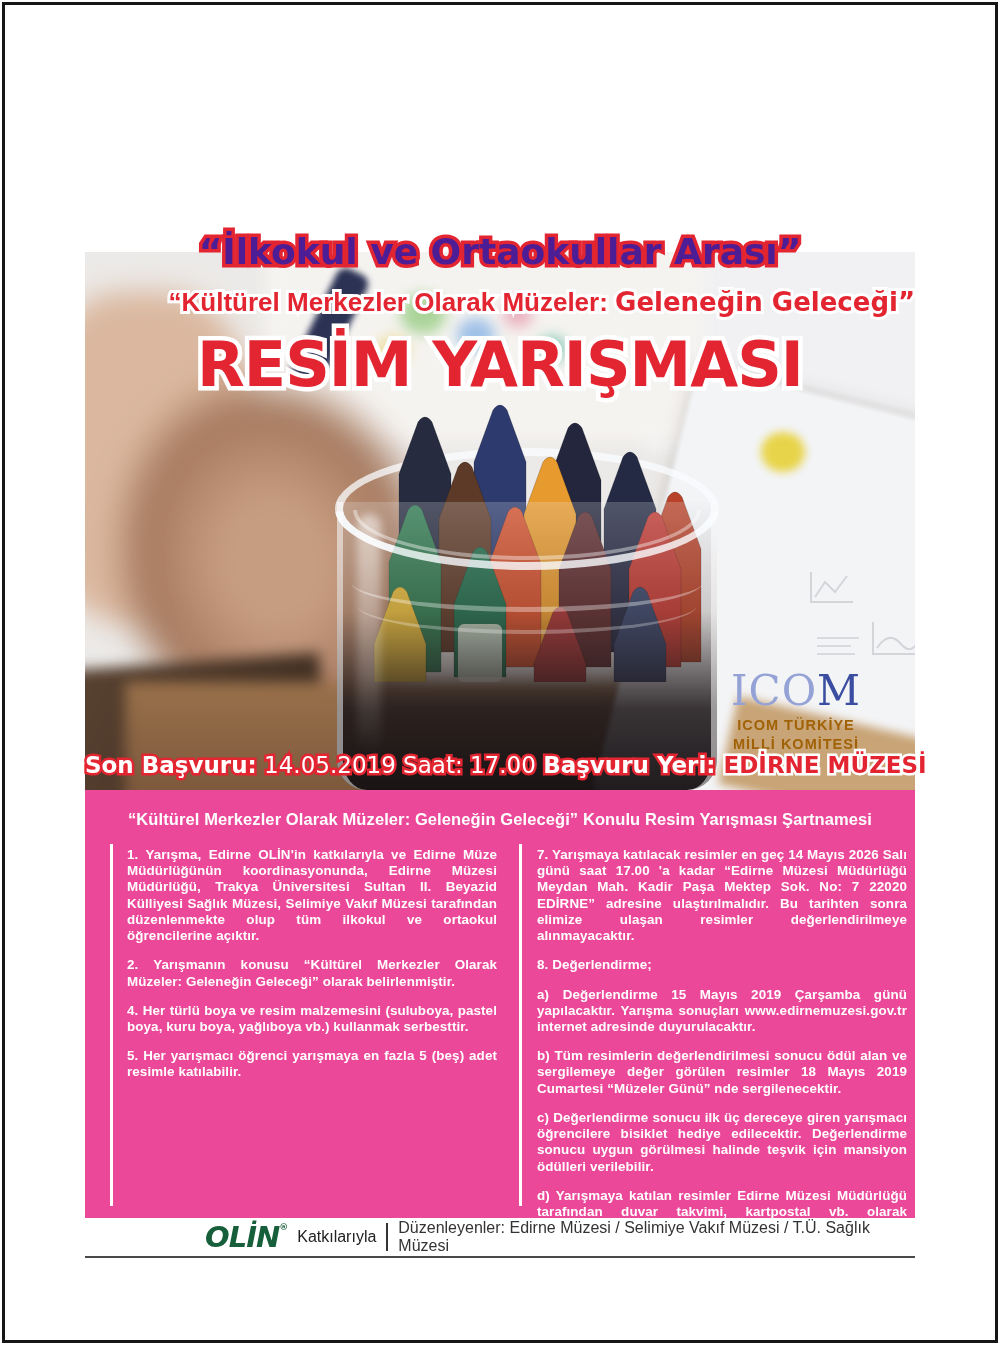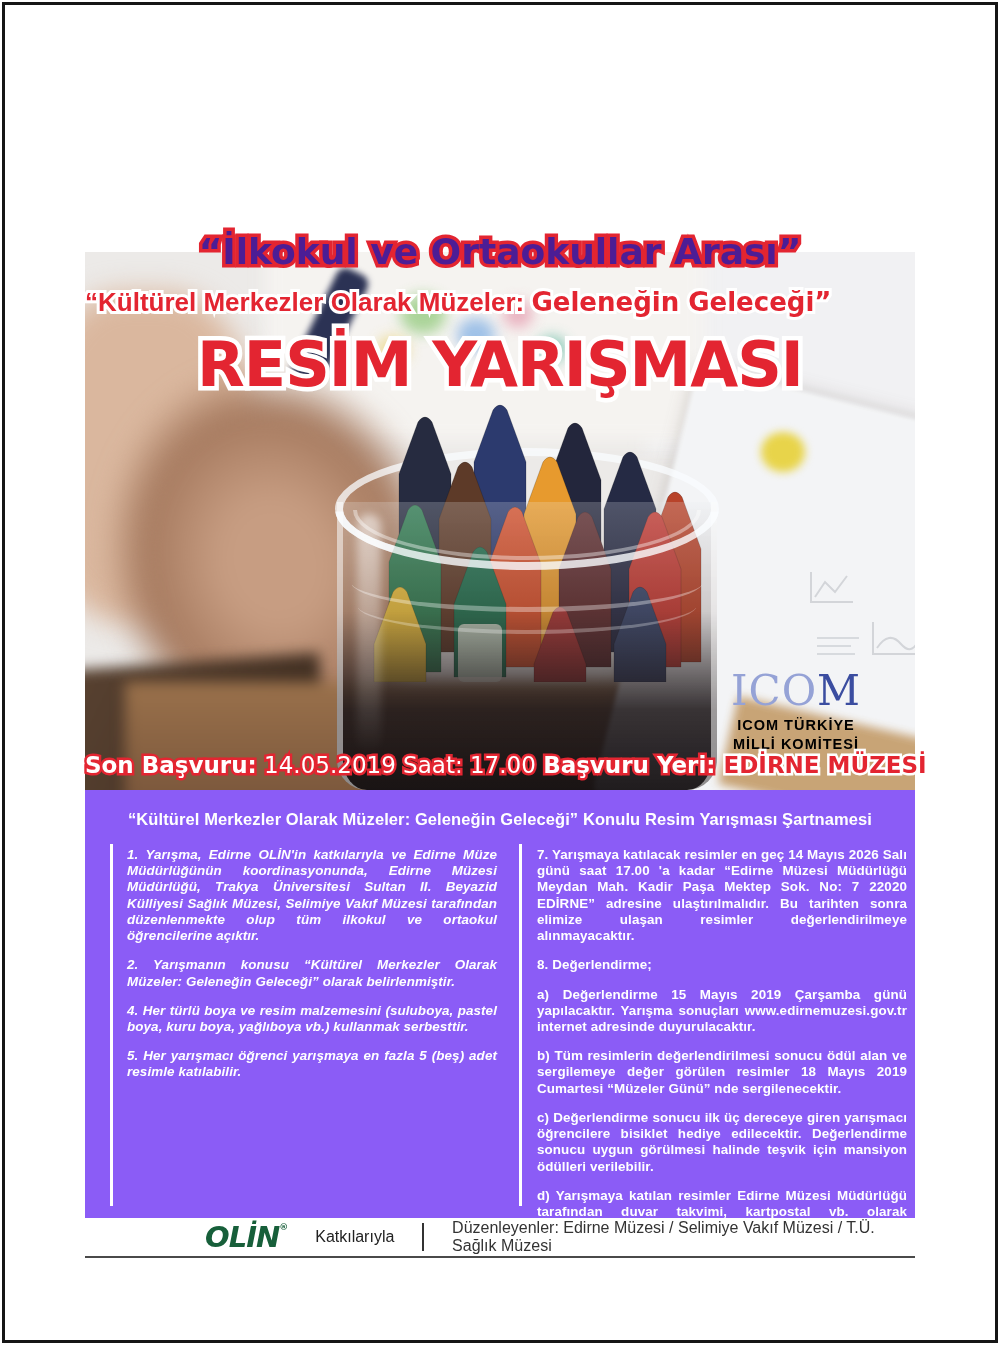--- a/index.html
+++ b/index.html
@@ -61,54 +61,54 @@
   .jar-thread2{left:272px;top:324px;width:340px;height:58px;border-bottom:4px solid rgba(255,255,255,.28);
                border-radius:50%;box-sizing:border-box;clip-path:inset(55% 0 0 0);z-index:5;}
   .jar-highlight{left:272px;top:262px;width:24px;height:240px;border-radius:12px;z-index:5;filter:blur(4px);
                  background:linear-gradient(180deg,rgba(255,255,255,.55),rgba(255,255,255,0));}
 
   
   .icom{position:absolute;left:592px;top:418px;width:238px;text-align:center;z-index:6;}
   .icom-word{font-family:"DejaVu Serif",serif;font-size:42px;line-height:1;letter-spacing:1px;}
   .icom-word .lt{color:#95a2d6;}
   .icom-word .dk{color:#3b4da0;}
-  .icom-lines{margin-top:4px;font-weight:700;font-size:14.5px;color:#000000;letter-spacing:1px;line-height:1.3;}
-
-  
-  .theme-line{position:absolute;left:0;top:36px;width:100%;text-align:left;z-index:7;font-size:26px;line-height:1.15;
+  .icom-lines{margin-top:4px;font-weight:700;font-size:14.5px;color:#a16207;letter-spacing:1px;line-height:1.3;}
+
+  
+  .theme-line{position:absolute;left:0;top:36px;width:100%;text-align:right;z-index:7;font-size:26px;line-height:1.15;
               color:#e32531;-webkit-text-stroke:6px #ffffff;paint-order:stroke fill;white-space:nowrap;}
   .theme-prefix{font-weight:700;}
   .theme-bold{font-family:"DejaVu Sans",sans-serif;font-weight:700;}
   .main-title{position:absolute;left:0;top:82px;width:100%;text-align:center;z-index:7;
               font-family:"DejaVu Sans",sans-serif;font-weight:700;font-size:62px;letter-spacing:-1px;
               color:#e32531;-webkit-text-stroke:9px #ffffff;paint-order:stroke fill;line-height:1;}
 
   
   .deadline{position:absolute;left:0;top:668px;width:100%;text-align:center;z-index:6;font-size:23px;line-height:1.2;
             color:#ffffff;-webkit-text-stroke:5px #e32531;paint-order:stroke fill;white-space:nowrap;}
   .dl-b{font-family:"DejaVu Sans",sans-serif;font-weight:700;}
   .dl-r{font-weight:400;font-family:"DejaVu Sans",sans-serif;}
   .dl-place{font-family:"DejaVu Sans",sans-serif;font-weight:700;color:#e32531;-webkit-text-stroke:5px #ffffff;paint-order:stroke fill;}
 
   
-  .terms{position:absolute;left:0;top:706px;width:830px;height:428px;background:#8b5cf6;z-index:1;}
+  .terms{position:absolute;left:0;top:706px;width:830px;height:428px;background:#ec4899;z-index:1;}
   .terms-heading{position:absolute;left:0;top:20px;width:100%;text-align:center;color:#fff;
                  font-weight:700;font-size:16.5px;letter-spacing:0.1px;}
   .col-line{position:absolute;top:54px;width:3px;height:362px;background:#ffffff;}
   .col-line-left{left:25px;}
   .col-line-right{left:434px;}
   .tcol{position:absolute;top:57px;width:370px;color:#ffffff;}
-  .tcol-left{left:42px;font-style:italic;}
+  .tcol-left{left:42px;}
   .tcol-right{left:452px;}
   .term{margin:0 0 13px 0;font-size:13.4px;line-height:1.21;font-weight:700;text-align:justify;letter-spacing:0.1px;}
 
   
   .footer-bar{position:absolute;left:0;top:1134px;width:830px;height:40px;background:#ffffff;
               border-bottom:2px solid #4a4a4a;box-sizing:border-box;display:flex;align-items:center;
-              justify-content:center;gap:28px;transform:none;padding-left:120px;z-index:2;}
+              justify-content:center;gap:10px;transform:none;padding-left:120px;z-index:2;}
   .olin{font-family:"DejaVu Sans",sans-serif;font-weight:700;font-style:italic;font-size:29px;color:#175f3a;
         letter-spacing:-1px;line-height:1;}
   .olin-mark{font-size:9px;vertical-align:top;font-style:normal;}
   .olin-caption{font-size:16px;color:#222222;}
   .footer-divider{width:2px;height:28px;background:#333333;}
   .organizers{font-size:16px;color:#333333;}
 </style>
 </head>
 <body>
 

